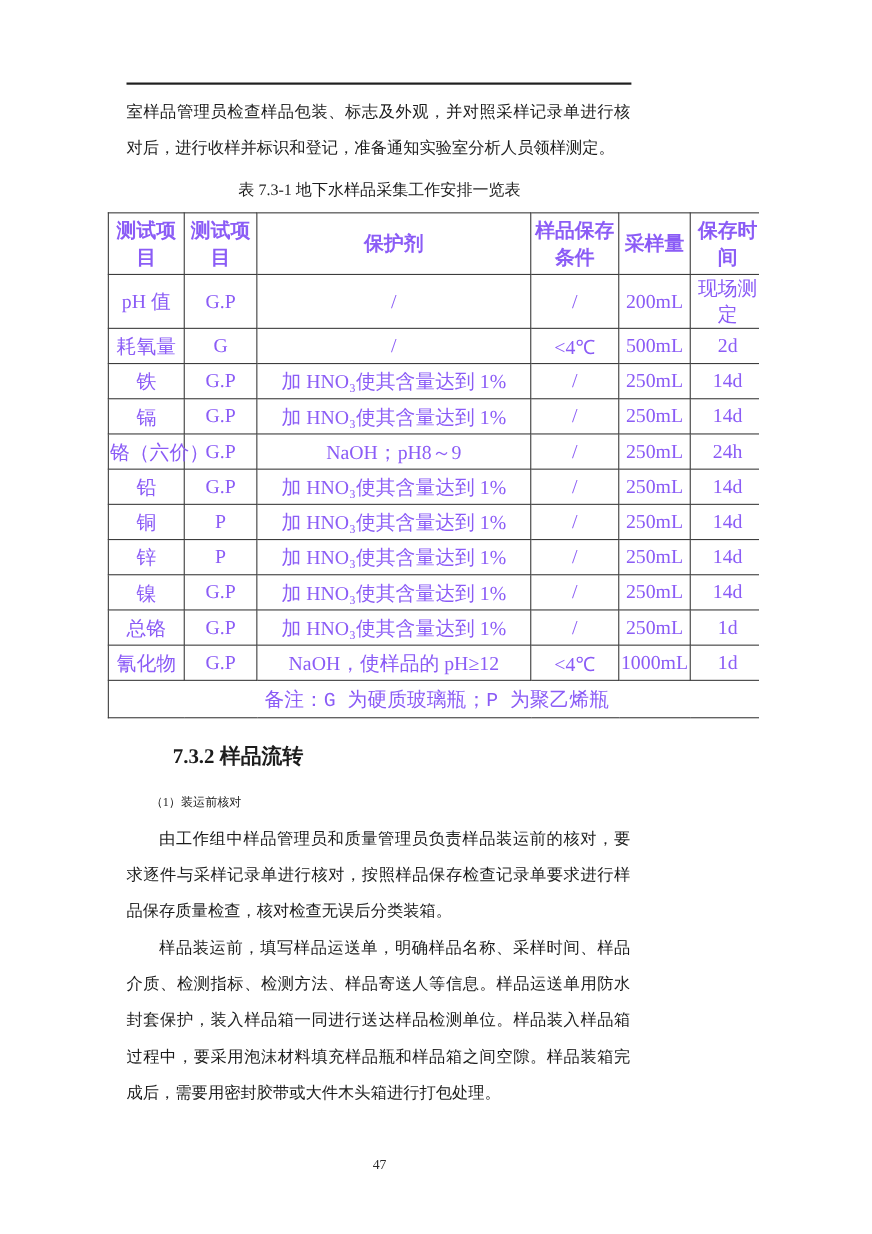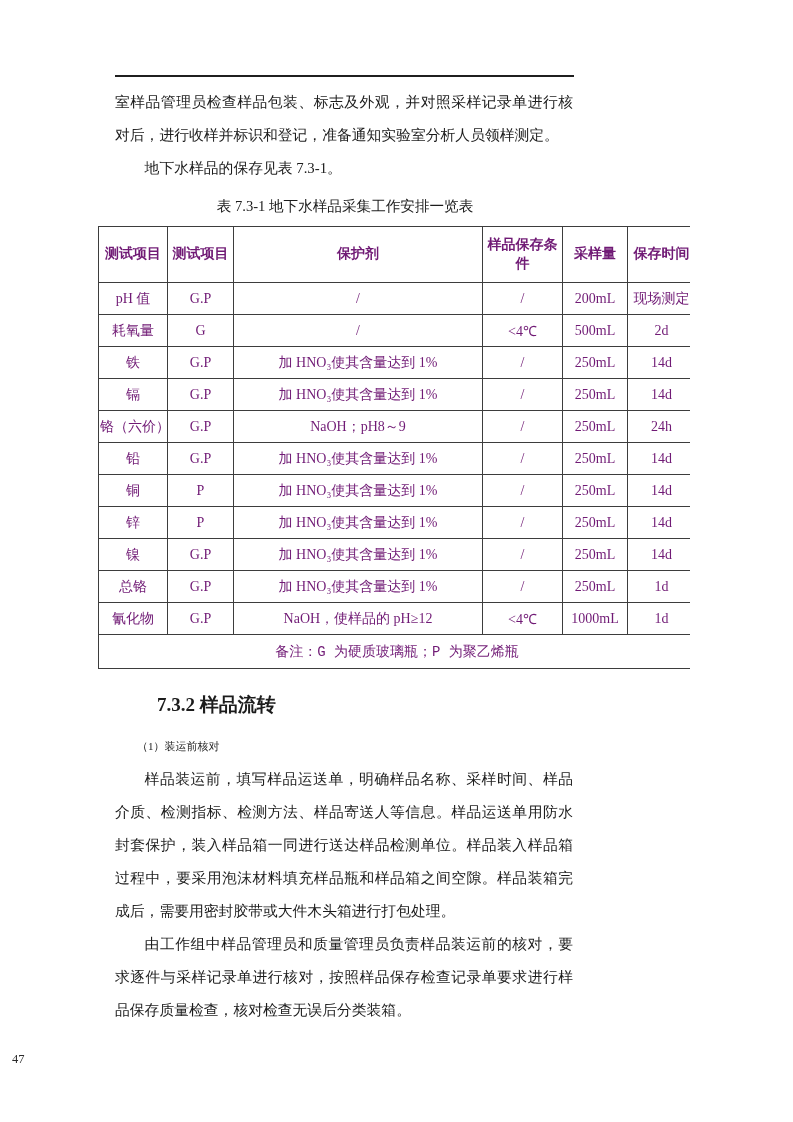--- a/index.html
+++ b/index.html
@@ -31,22 +31,22 @@
     font-size: 14.6px;
     text-align: center;
     margin: 10px 98px 0 98px;
     line-height: 22px;
   }
   table.sample-table {
     border-collapse: collapse;
     table-layout: fixed;
     width: 597px;
     margin: 9px 0 0 98px;
-    font-size: 14px;
-    color: #701a75;
+    font-size: 18px;
+    color: #8b5cf6;
   }
   table.sample-table th,
   table.sample-table td {
     border: 1px solid #3d3d3d;
     text-align: center;
     vertical-align: middle;
     padding: 0 1px;
   }
   table.sample-table th {
     font-weight: bold;
@@ -64,35 +64,35 @@
   }
   .sub-item {
     font-size: 11px;
     line-height: 33px;
     margin: 14px 117px 0 115px;
     text-indent: 2em;
   }
   .page-number {
     position: absolute;
     top: 1052px;
-    left: 12px;
+    left: 0;
     width: 100%;
+    text-align: center;
     font-size: 12.5px;
     color: #2a2a2a;
   }
 </style>
 </head>
 <body>
 
 <div class="page">
 
   <div class="header-rule"></div>
 
   <p class="bodytext first-para">室样品管理员检查样品包装、标志及外观，并对照采样记录单进行核对后，进行收样并标识和登记，准备通知实验室分析人员领样测定。</p>
-  <p class="bodytext indent">地下水样品的保存见表 7.3-1。</p>
 
   <div class="tbl-title">表 7.3-1 地下水样品采集工作安排一览表</div>
 
   <table class="sample-table">
     <colgroup>
       <col style="width:69px">
         <col style="width:66px">
         <col style="width:249px">
       <col style="width:80px">
         <col style="width:65px">
@@ -200,18 +200,18 @@
       </tbody>
     <tfoot>
       <tr>
         <td colspan="6">备注：G 为硬质玻璃瓶；P 为聚乙烯瓶</td>
       </tr>
     </tfoot>
   </table>
 
   <div class="sec-heading">7.3.2 样品流转</div>
   <div class="sub-item">（1）装运前核对</div>
+  <p class="bodytext indent">由工作组中样品管理员和质量管理员负责样品装运前的核对，要求逐件与采样记录单进行核对，按照样品保存检查记录单要求进行样品保存质量检查，核对检查无误后分类装箱。</p>
   <p class="bodytext indent">样品装运前，填写样品运送单，明确样品名称、采样时间、样品介质、检测指标、检测方法、样品寄送人等信息。样品运送单用防水封套保护，装入样品箱一同进行送达样品检测单位。样品装入样品箱过程中，要采用泡沫材料填充样品瓶和样品箱之间空隙。样品装箱完成后，需要用密封胶带或大件木头箱进行打包处理。</p>
-  <p class="bodytext indent">由工作组中样品管理员和质量管理员负责样品装运前的核对，要求逐件与采样记录单进行核对，按照样品保存检查记录单要求进行样品保存质量检查，核对检查无误后分类装箱。</p>
 
   <div class="page-number">47</div>
 
 </div>
 
 </body></html>

